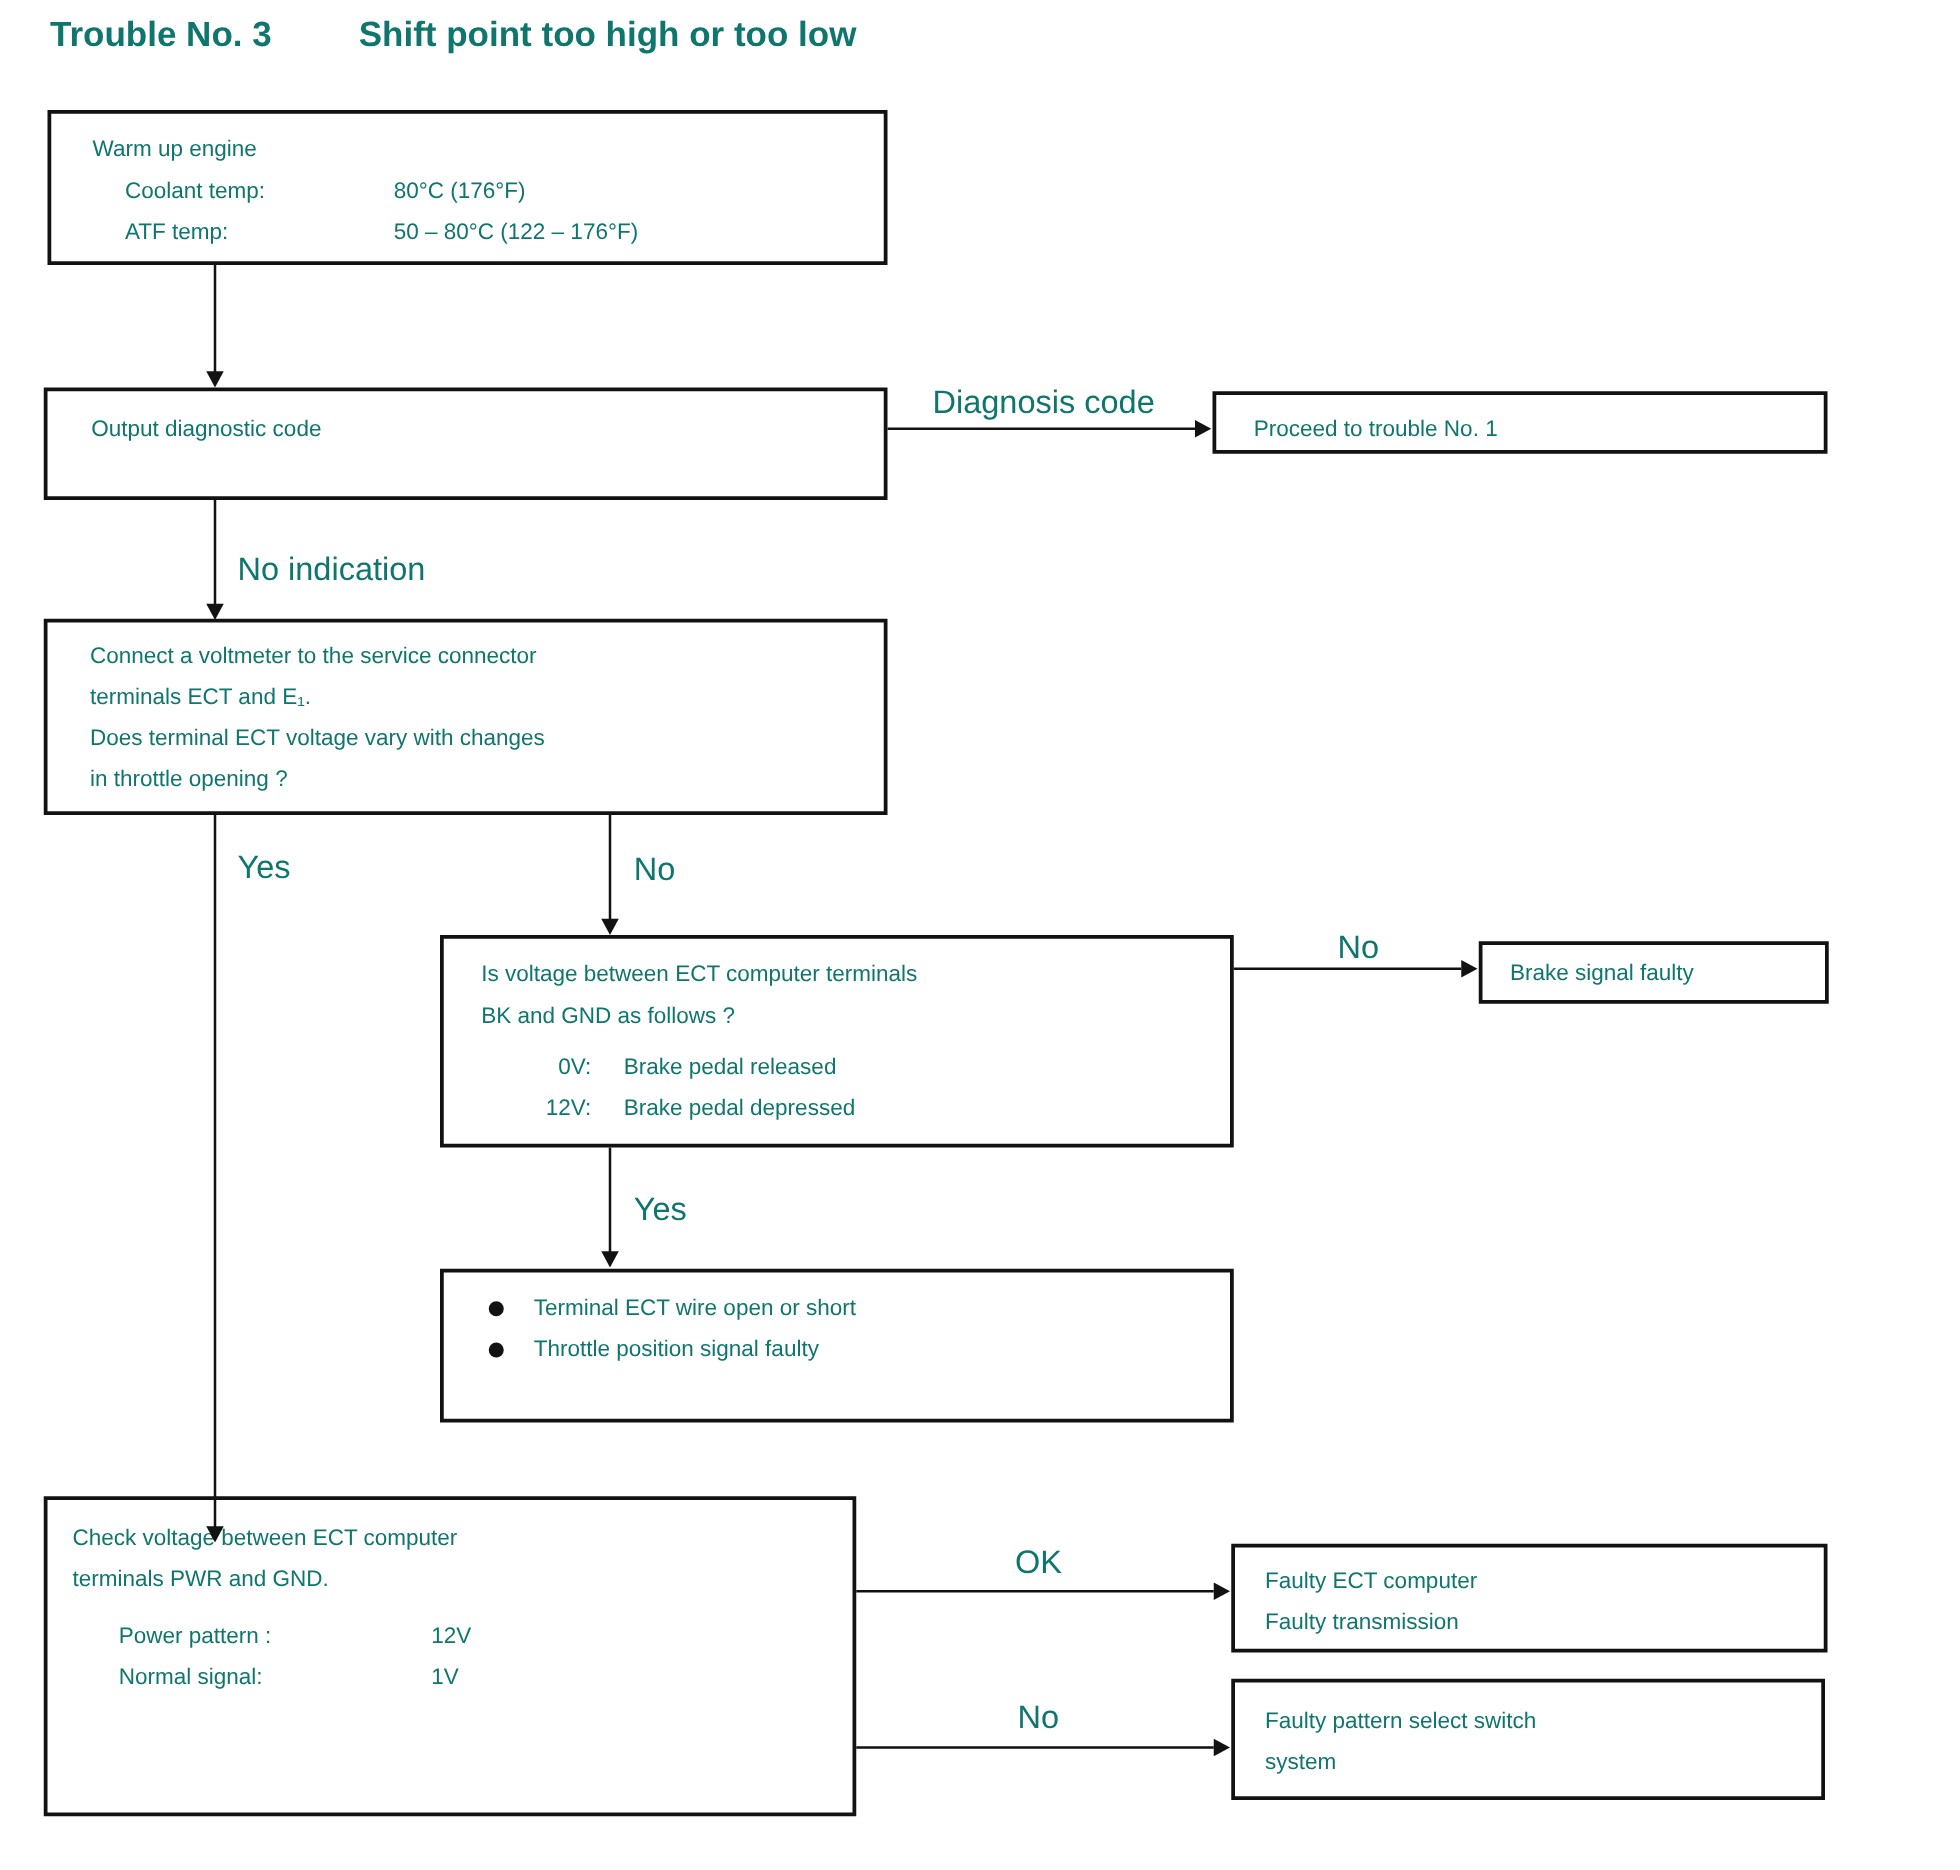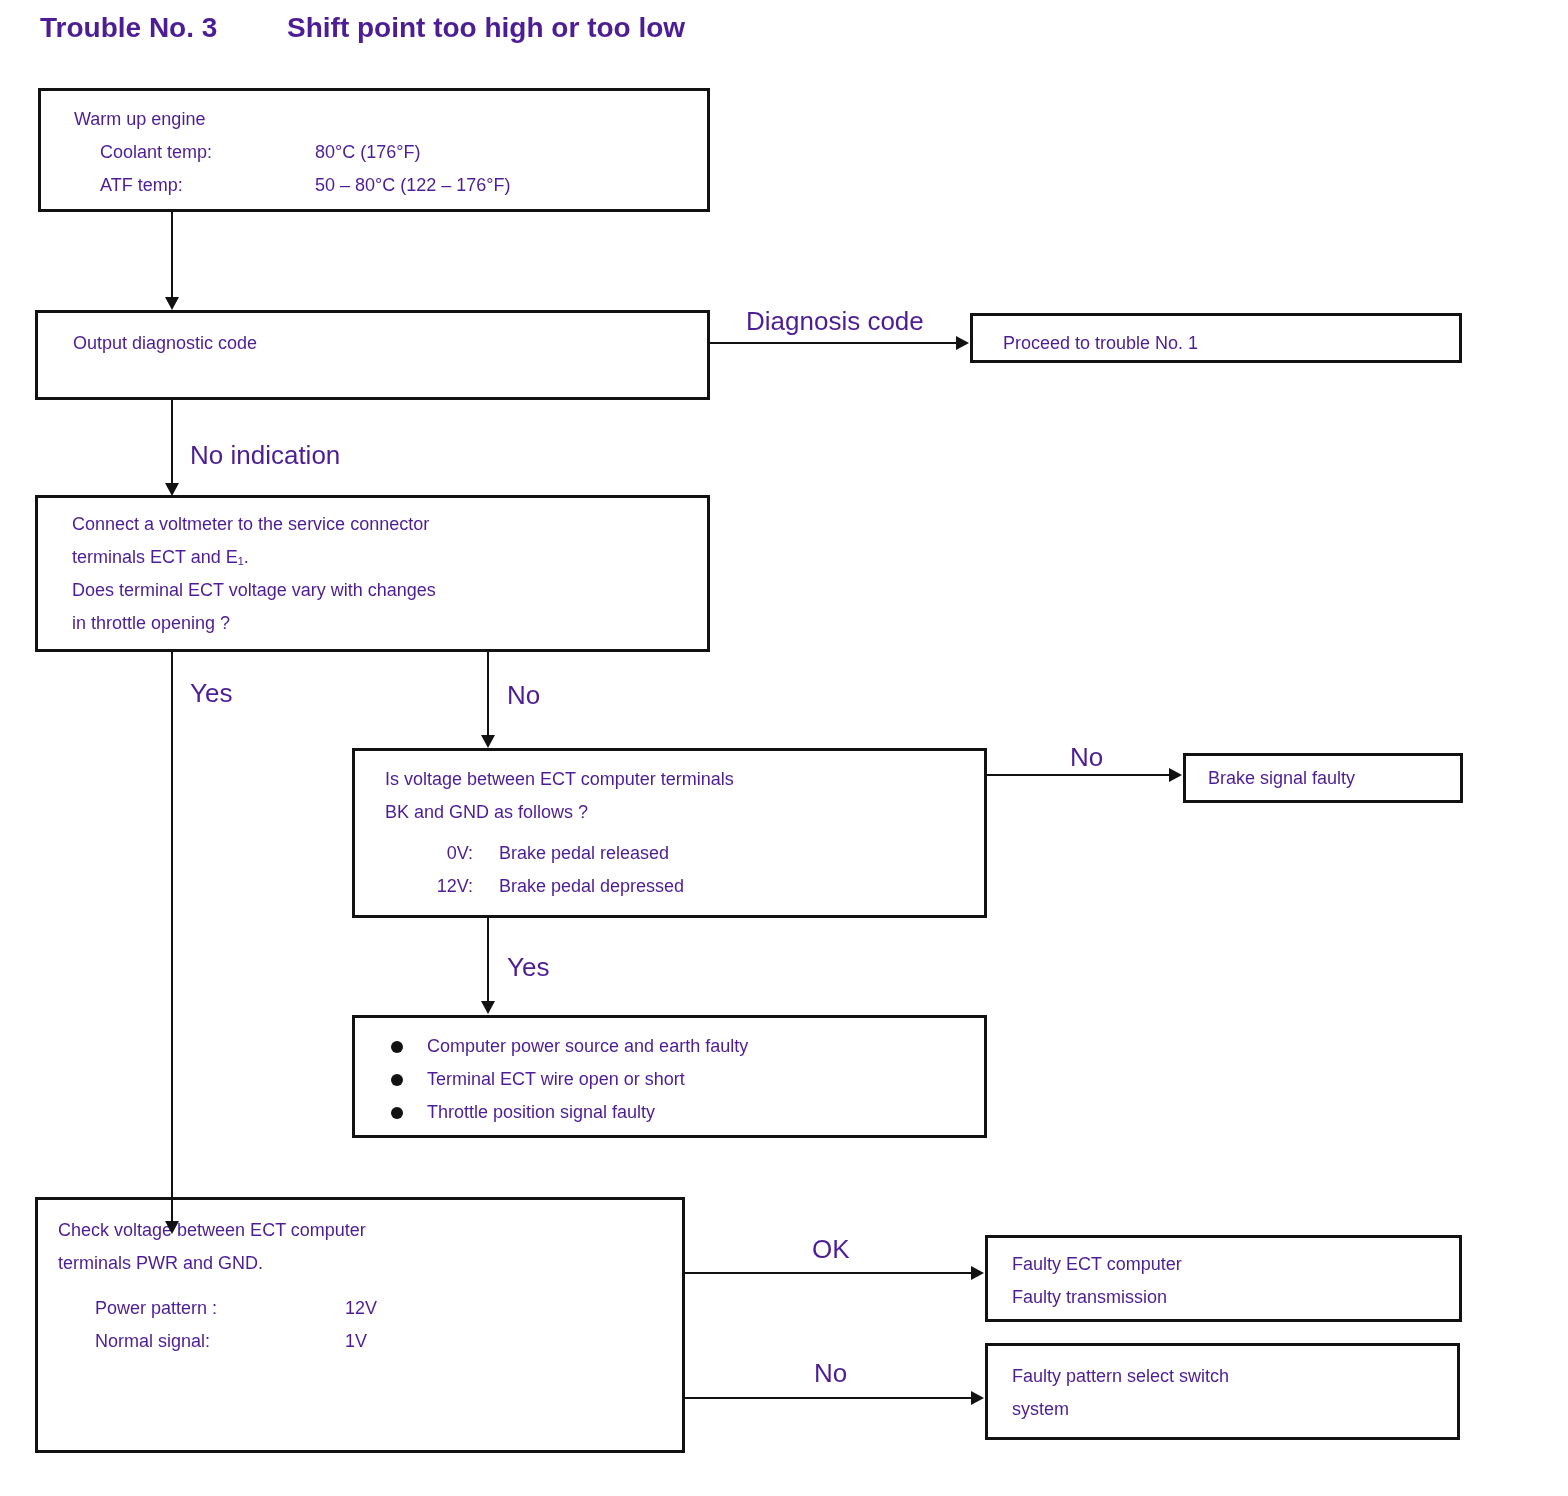--- a/index.html
+++ b/index.html
@@ -1,18 +1,18 @@
 <!DOCTYPE html>
 <html><head>
 <meta charset="utf-8">
 <style>
   html,body{margin:0;padding:0;background:#ffffff;}
   .page{
     position:relative;width:1568px;height:1496px;background:#ffffff;
-    font-family:"Liberation Sans","DejaVu Sans",sans-serif;color:#4c1d95;
+    font-family:"Liberation Sans","DejaVu Sans",sans-serif;color:#0f766e;
     overflow:hidden;
   }
   .title-part{position:absolute;font-size:28px;font-weight:700;white-space:nowrap;}
   #title-left{left:40px;top:12px;}
   #title-right{left:287px;top:12px;}
 
   .box{
     position:absolute;border:3px solid #121212;background:#ffffff;
     box-sizing:border-box;font-size:18px;line-height:33px;
   }
@@ -122,24 +122,20 @@
     </div>
   </div>
 
   <div class="box" id="brake-box">
     <div>Brake signal faulty</div>
   </div>
 
   <div class="box" id="causes-box">
     <div class="cause-row">
       <span class="bullet"></span>
-        <span>Computer power source and earth faulty</span>
-    </div>
-    <div class="cause-row">
-      <span class="bullet"></span>
         <span>Terminal ECT wire open or short</span>
     </div>
     <div class="cause-row">
       <span class="bullet"></span>
         <span>Throttle position signal faulty</span>
     </div>
   </div>
 
   <div class="box" id="check-box">
     <div class="preline">Check voltage between ECT computer

